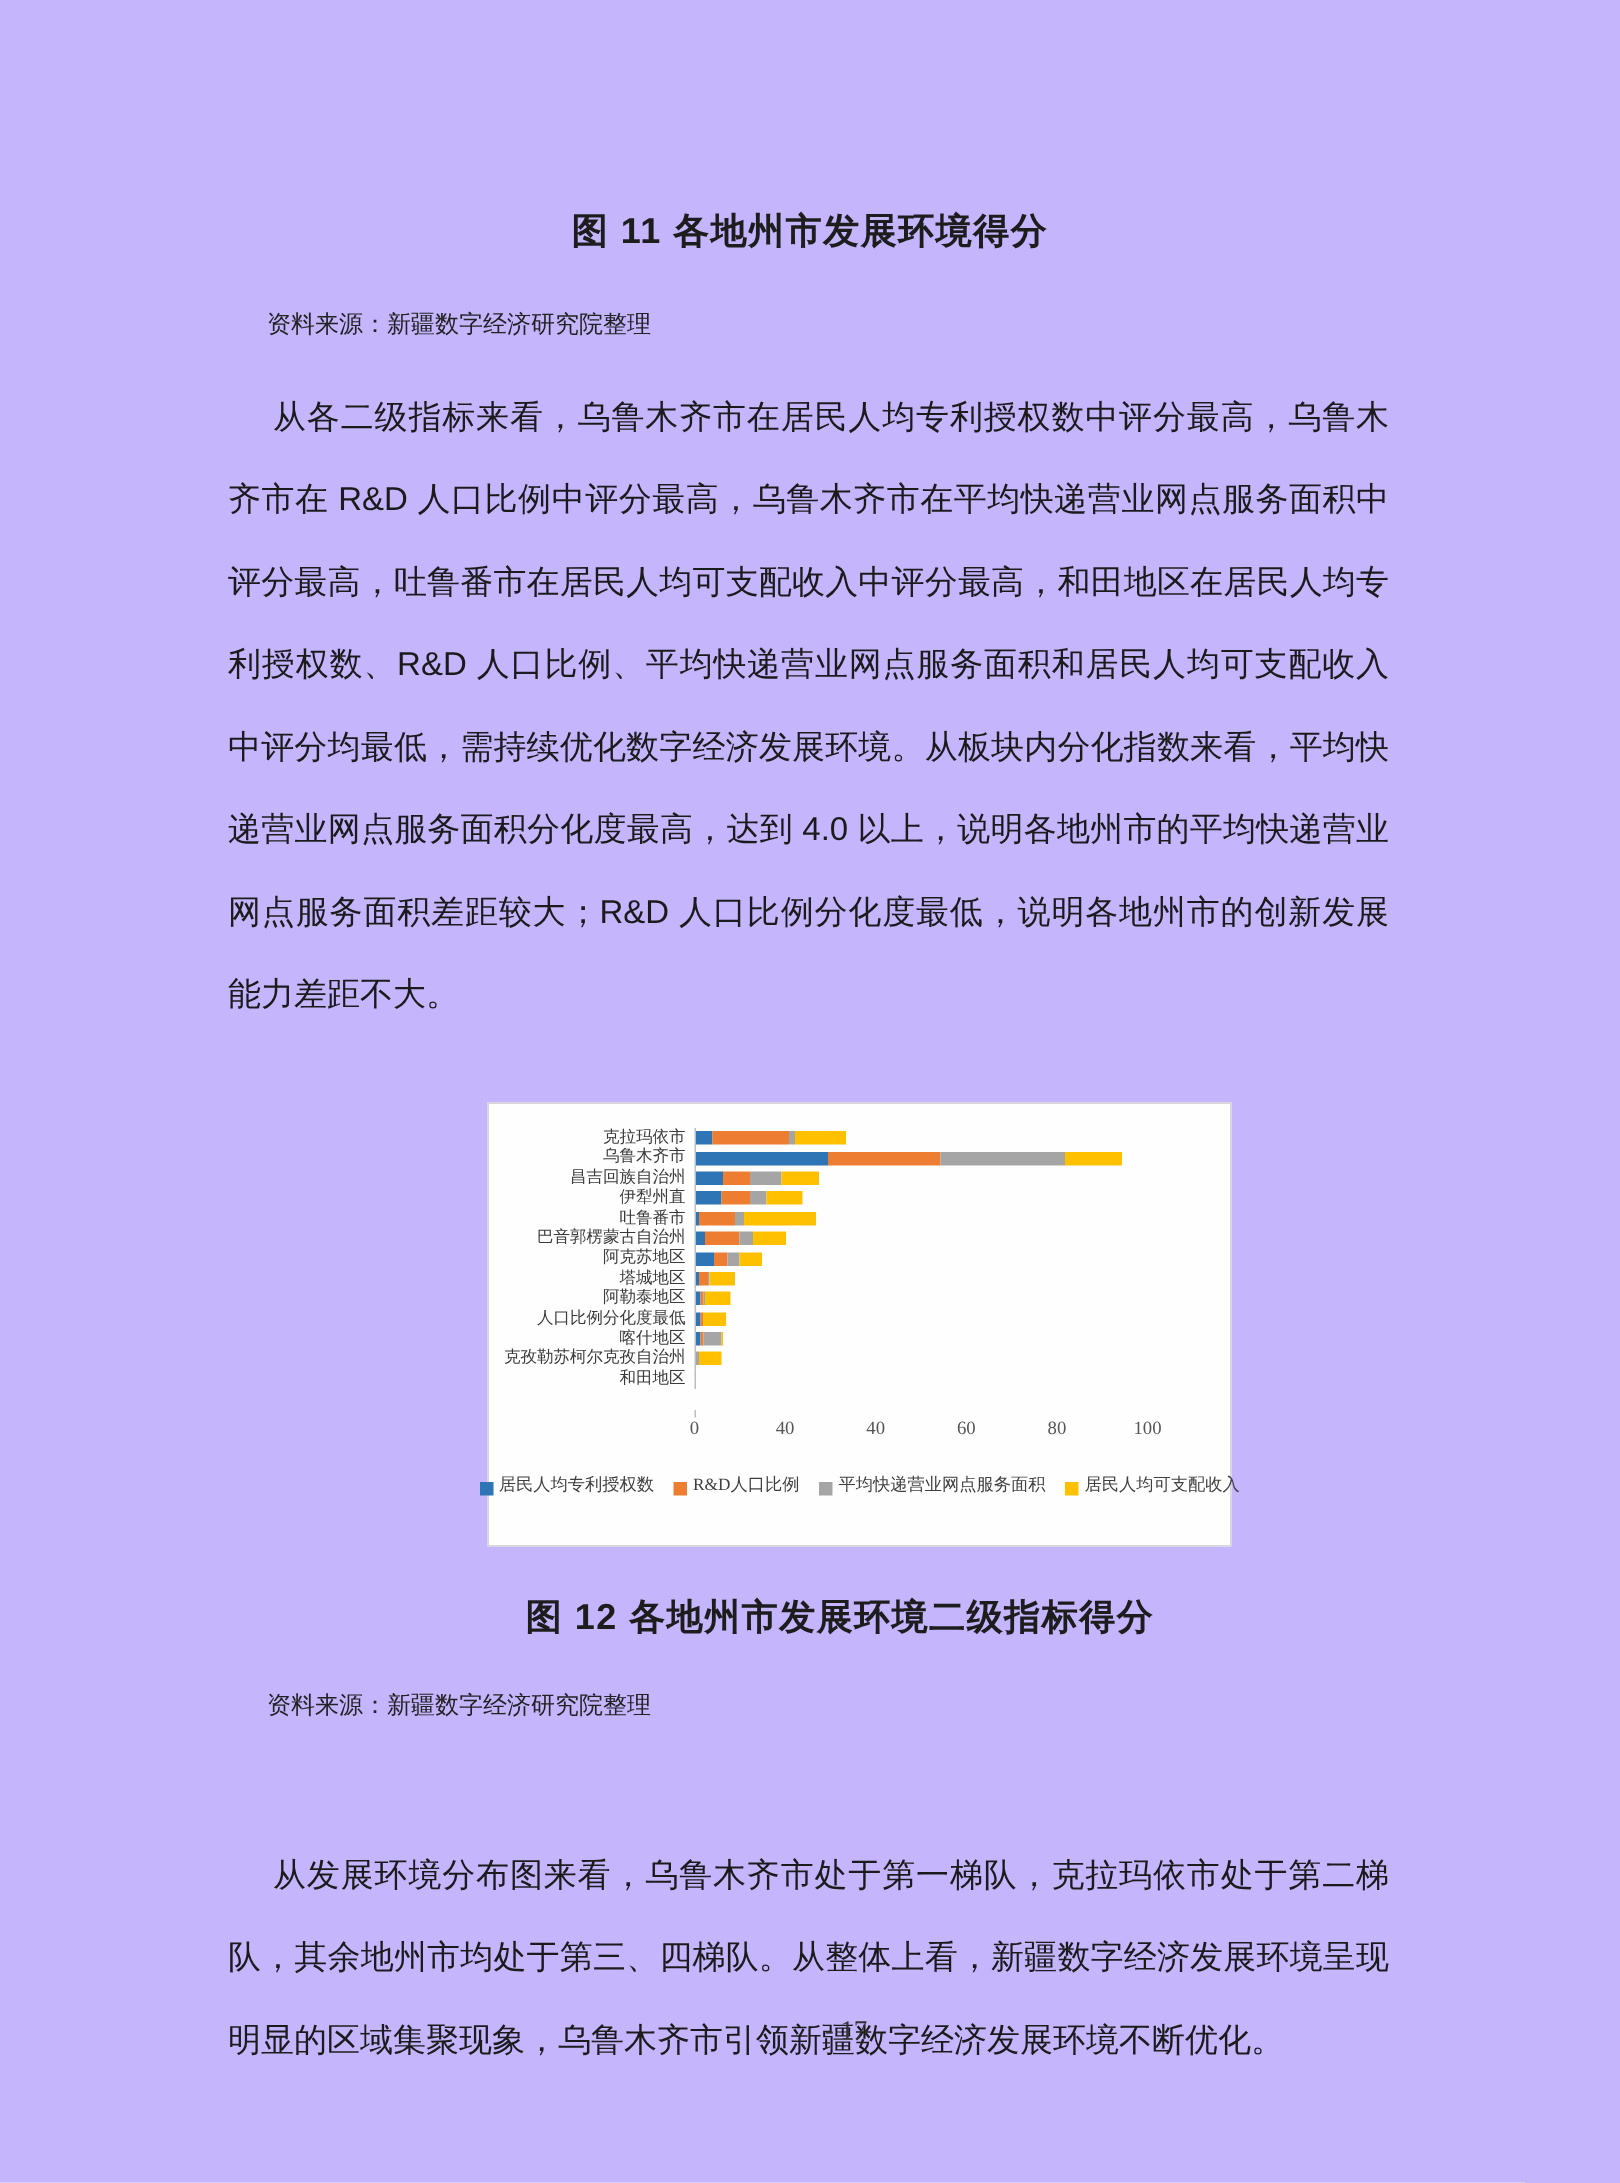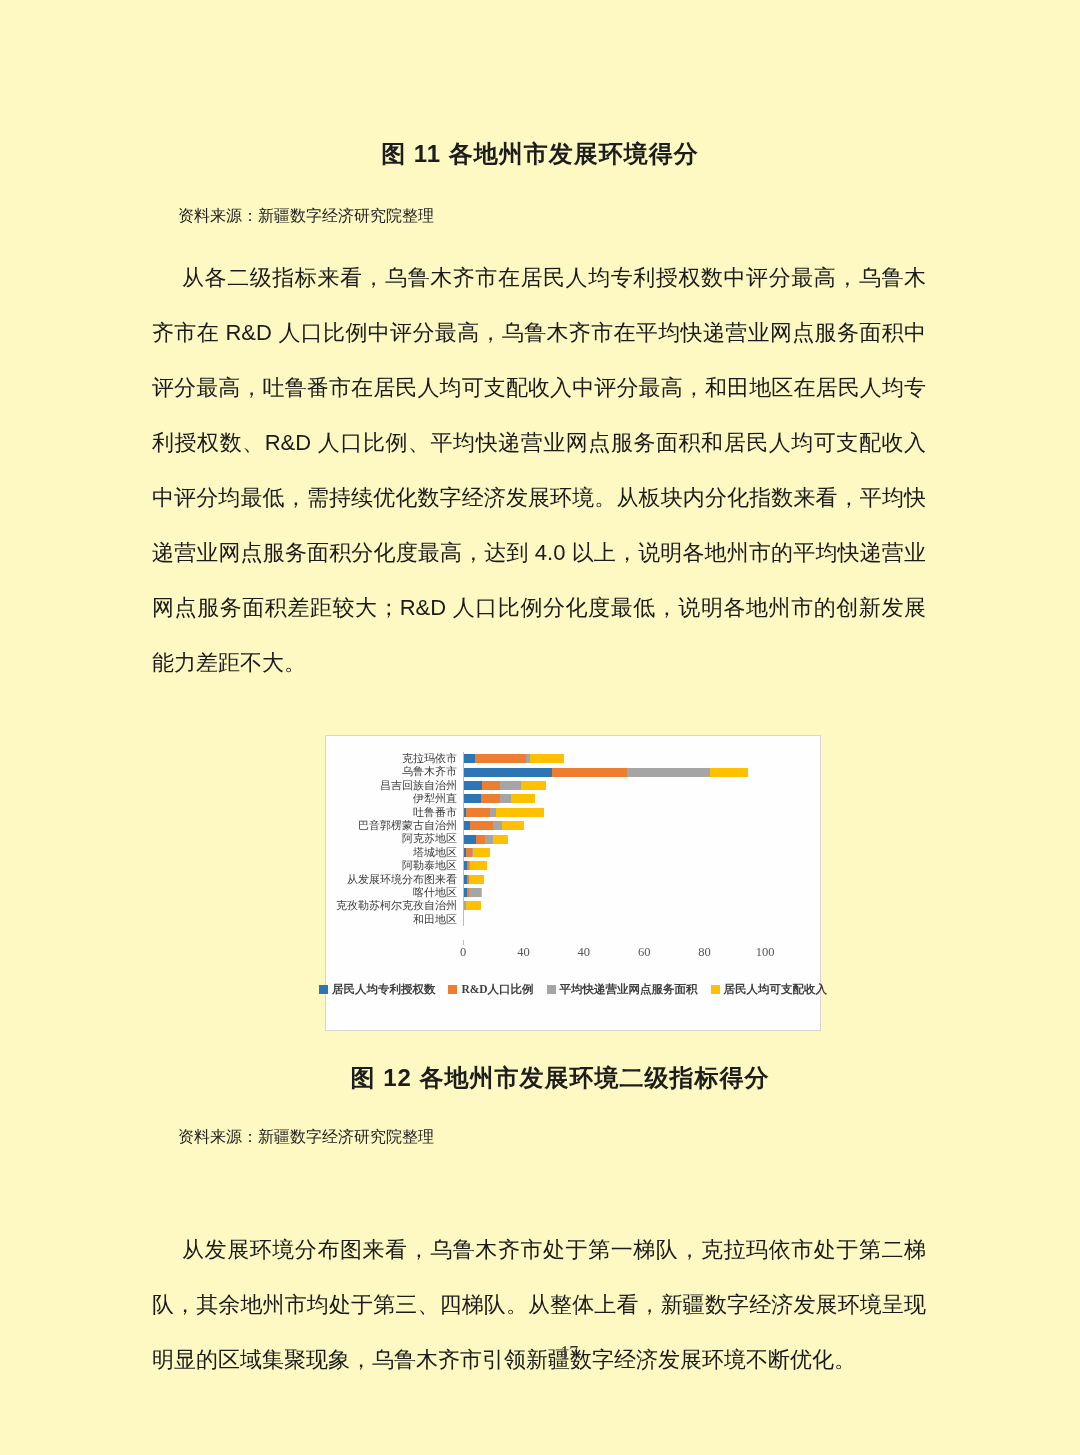--- a/index.html
+++ b/index.html
@@ -1,18 +1,18 @@
 <!DOCTYPE html>
 <html><head>
 <meta charset="utf-8">
 <style>
   html,body{margin:0;padding:0;background:#e8e8e8;}
   .page{
     position:relative; width:1080px; height:1455px; margin:0 auto;
-    background:#fef9c3; overflow:hidden;
+    background:#c4b5fd; overflow:hidden;
     font-family:"Liberation Sans","DejaVu Sans",sans-serif;
     color:#1d1d1d;
   }
   .fig-caption{
     position:absolute; left:0; width:100%; text-align:center;
     font-size:24px; font-weight:bold; letter-spacing:1px;
   }
   .fig-caption.first{top:138px;}
   .fig-caption.second{top:1062px;padding-left:20px;}
   .source-line{
@@ -59,21 +59,21 @@
     font-size:12.5px; color:#555;
     font-family:"Liberation Serif","DejaVu Serif",serif;
   }
   .x-tick{position:absolute; top:0; transform:translateX(-50%);}
   .chart-legend{
     position:absolute; left:0; top:246px; width:100%;
     display:flex; justify-content:center; align-items:center; gap:13px;
     font-size:11.5px; color:#3f3f3f;
     font-family:"Liberation Serif","DejaVu Serif",serif;
   }
-  .legend-item{display:flex; align-items:center; gap:4px; white-space:nowrap;font-weight:bold;}
+  .legend-item{display:flex; align-items:flex-end; gap:4px; white-space:nowrap;}
   .legend-swatch{width:9px; height:9px; display:inline-block;}
 </style>
 </head>
 <body>
 
 <div class="page">
 
   <div class="fig-caption first">图 11  各地州市发展环境得分</div>
 
   <div class="source-line first">资料来源：新疆数字经济研究院整理</div>
@@ -175,21 +175,21 @@
           <div class="bar-area">
             <div class="bar-stack">
               <span class="seg" style="width: 3.02px; background: rgb(46, 117, 182);"></span>
               <span class="seg" style="width: 1.51px; background: rgb(237, 125, 49);"></span>
               <span class="seg" style="width: 1.51px; background: rgb(165, 165, 165);"></span>
               <span class="seg" style="width: 16.61px; background: rgb(255, 192, 0);"></span>
             </div>
           </div>
         </div>
         <div class="chart-row">
-          <span class="cat-label">从发展环境分布图来看</span>
+          <span class="cat-label">人口比例分化度最低</span>
           <div class="bar-area">
             <div class="bar-stack">
               <span class="seg" style="width: 3.02px; background: rgb(46, 117, 182);"></span>
               <span class="seg" style="width: 1.51px; background: rgb(237, 125, 49);"></span>
               <span class="seg" style="width: 0px; background: rgb(165, 165, 165);"></span>
               <span class="seg" style="width: 15.1px; background: rgb(255, 192, 0);"></span>
             </div>
           </div>
         </div>
         <div class="chart-row">

